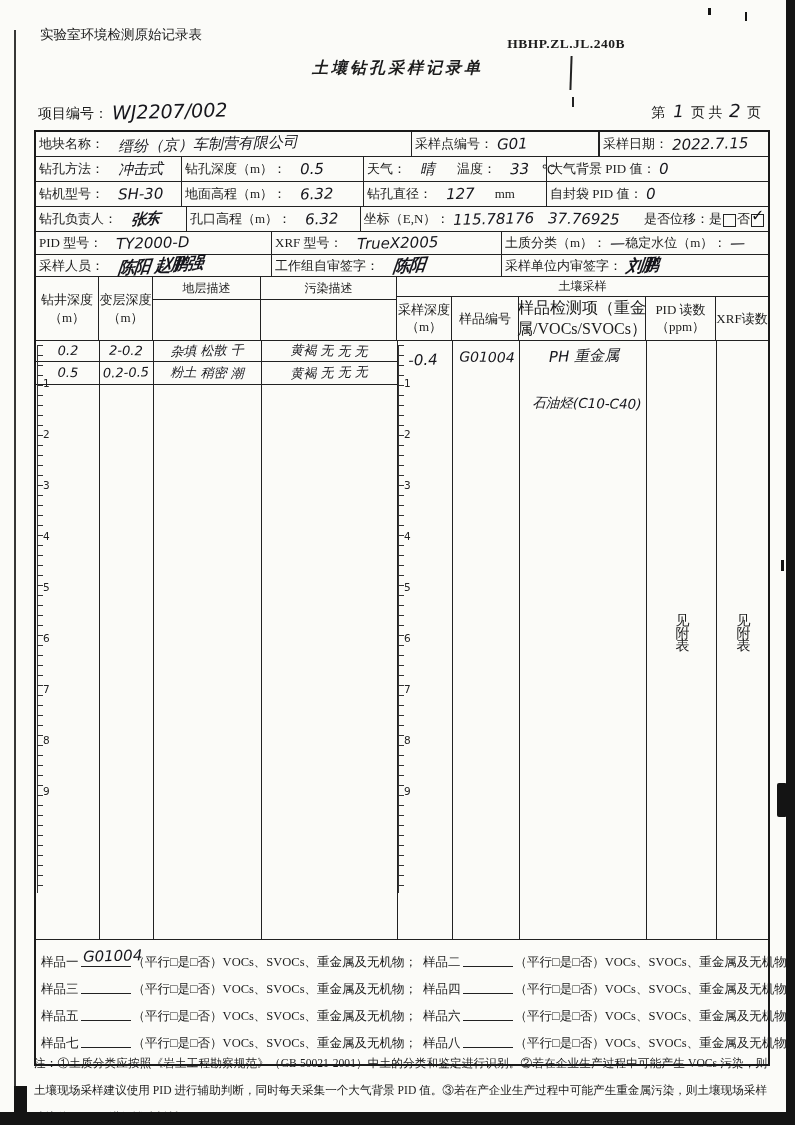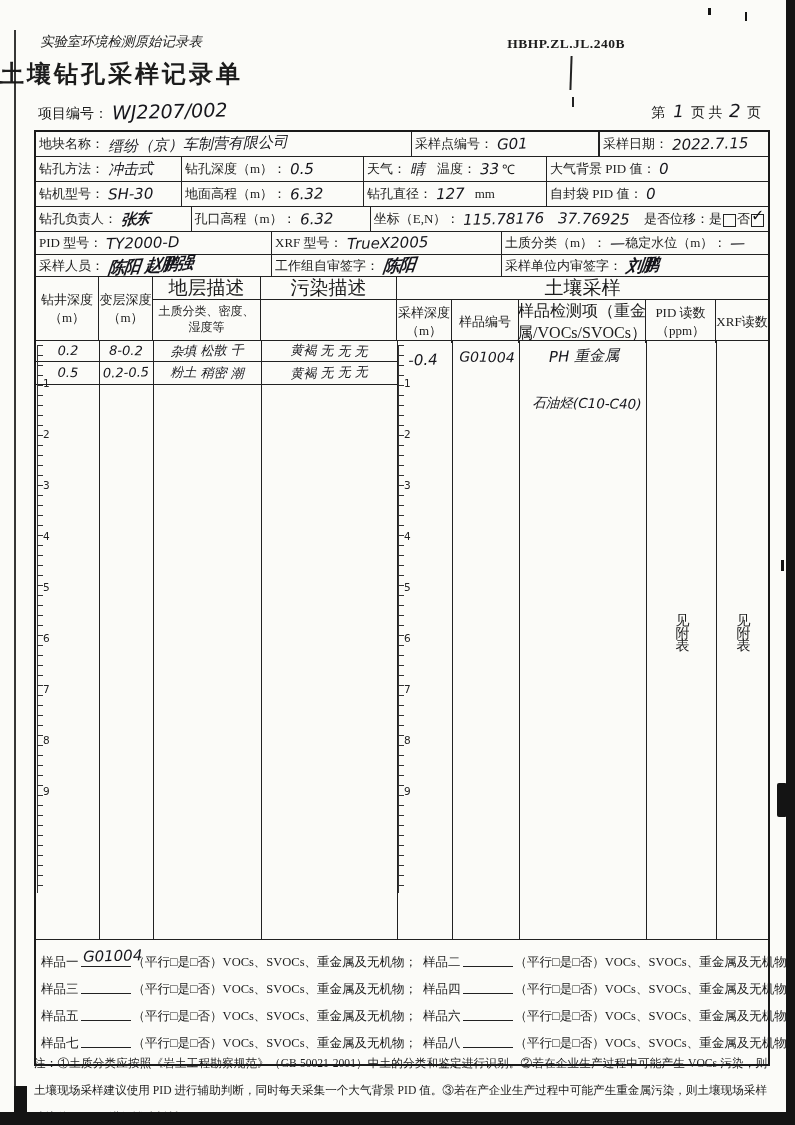--- a/index.html
+++ b/index.html
@@ -2,48 +2,48 @@
 <html><head>
 <meta charset="utf-8">
 <style>
   html,body{margin:0;padding:0;}
   body{width:795px;height:1125px;overflow:hidden;background:#e8e8e4;}
   .page{position:relative;width:795px;height:1125px;background:#fbfbf8;
         font-family:"Liberation Serif",serif;color:#1c1c1c;}
   
   .art{position:absolute;background:#141414;}
   
-  .doc-type{position:absolute;left:40px;top:33px;font-size:13.5px;font-style:italic;}
+  .doc-type{position:absolute;left:40px;top:26px;font-size:13.5px;}
   .form-code{position:absolute;right:170px;top:36px;font-size:13.5px;font-weight:bold;letter-spacing:.5px;}
-  .main-title{position:absolute;left:0;top:58px;width:795px;
-              font-size:24px;font-weight:bold;letter-spacing:3px;}
+  .main-title{position:absolute;left:0;top:58px;width:795px;text-align:center;
+              font-size:16px;font-weight:bold;letter-spacing:3px;font-style:italic;}
   .proj-line{position:absolute;left:38px;top:100px;font-size:14px;}
   .page-ind{position:absolute;right:34px;top:100px;font-size:14px;}
   
   .hw{font-family:"DejaVu Sans",sans-serif;font-style:italic;color:#16161c;
       transform:rotate(-1.5deg);display:inline-block;}
   .hw2{font-family:"DejaVu Sans",sans-serif;font-style:italic;color:#16161c;
       transform:rotate(1deg);display:inline-block;}
   .sig{font-weight:bold;letter-spacing:-1px;transform:rotate(-4deg) skewX(-10deg);}
   
   .sheet{position:absolute;left:34px;top:130px;width:732px;border:2px solid #1a1a1a;background:transparent;}
   .irow{display:flex;border-bottom:1.4px solid #222;font-size:13px;align-items:center;}
   .icell{display:flex;align-items:center;padding:0 3px;height:100%;box-sizing:border-box;white-space:nowrap;overflow:visible;}
-  .bR{border-right:1.2px solid #222;}
+  .bR{border-right:1.2px solid #222;gap:10px;}
   .lab{white-space:nowrap;}
   .val{margin-left:4px;font-size:15px;}
   
   .cb{display:inline-block;width:11px;height:11px;border:1.4px solid #222;position:relative;top:1px;margin:0 1px;}
   .cb .chk{position:absolute;left:-1px;top:-9px;font-size:16px;font-weight:bold;color:#111;
            font-family:"DejaVu Sans",sans-serif;font-style:italic;}
   
   .thead{display:flex;height:63px;border-bottom:1.4px solid #222;text-align:center;}
   .hcell{display:flex;align-items:center;justify-content:center;font-size:13px;box-sizing:border-box;line-height:1.35;}
   .hcol{display:flex;flex-direction:column;box-sizing:border-box;}
-  .glab{height:22px;border-bottom:1.2px solid #222;display:flex;align-items:center;justify-content:center;font-size:19px;}
+  .glab{height:22px;border-bottom:1.2px solid #222;display:flex;align-items:center;justify-content:center;font-size:12px;}
   .slab{flex:1;display:flex;align-items:center;justify-content:center;font-size:12px;line-height:1.3;padding:0 2px;}
   .sub5{display:flex;flex:1;}
   
   .dataarea{position:relative;height:598px;border-bottom:1.6px solid #222;}
   .vline{position:absolute;top:0;bottom:0;width:0;border-left:1.2px solid #222;}
   .hline{position:absolute;left:0;height:0;border-top:1.2px solid #222;}
   .dcell{position:absolute;font-size:13px;text-align:center;}
   .ruler{position:absolute;top:0;width:14px;}
   .ticks{position:absolute;left:0;top:4px;width:5px;height:548px;
          background:repeating-linear-gradient(to bottom,#333 0 1px,transparent 1px 10px);
@@ -151,21 +151,21 @@
         <span class="hw val sig">张东</span>
       </div>
       <div class="icell bR" style="width:182px">
         <span class="lab">孔口高程（m）：</span>
         <span class="hw val">6.32</span>
       </div>
       <div class="icell" style="flex:1">
         <span class="lab">坐标（E,N）：</span>
         <span class="hw val">115.78176</span>
         <span class="hw2 val" style="margin-left:14px">37.76925</span>
-        <span class="lab" style="margin-left:14px">是否位移：</span>
+        <span class="lab" style="margin-left:24px">是否位移：</span>
         <span class="lab">是</span>
         <span class="cb"></span>
         <span class="lab">否</span>
         <span class="cb">
             <span class="chk">✓</span>
           </span>
       </div>
     </div>
 
     <div class="irow" style="height:22px">
@@ -198,21 +198,20 @@
         <span class="lab">采样单位内审签字：</span>
         <span class="hw val sig" style="font-size:17px">刘鹏</span>
       </div>
     </div>
 
     <div class="thead">
       <div class="hcell bR" style="width:63px">钻井深度（m）</div>
       <div class="hcell bR" style="width:54px">变层深度（m）</div>
       <div class="hcol bR" style="width:108px">
         <div class="glab">地层描述</div>
-        <div class="slab">土质分类、密度、湿度等</div>
       </div>
       <div class="hcol bR" style="width:136px">
         <div class="glab">污染描述</div>
       </div>
       <div class="hcol" style="flex:1">
         <div class="glab">土壤采样</div>
         <div class="sub5">
           <div class="hcell bR" style="width:55px;border-left:none">采样深度（m）</div>
           <div class="hcell bR" style="width:67px">样品编号</div>
           <div class="hcell bR" style="width:127px;font-size:16px">样品检测项（重金属/VOCs/SVOCs）</div>
@@ -230,21 +229,21 @@
       <div class="vline" style="left:361px"></div>
       <div class="vline" style="left:416px"></div>
       <div class="vline" style="left:483px"></div>
       <div class="vline" style="left:610px"></div>
       <div class="vline" style="left:680px"></div>
 
       <div class="hline" style="top:20px;width:361px"></div>
       <div class="hline" style="top:43px;width:361px"></div>
 
       <div class="dcell hw" style="left:4px;top:2px;width:56px">0.2</div>
-      <div class="dcell hw2" style="left:66px;top:2px;width:48px">8-0.2</div>
+      <div class="dcell hw2" style="left:66px;top:2px;width:48px">2-0.2</div>
       <div class="dcell hw" style="left:120px;top:1px;width:102px;white-space:nowrap">杂填 松散 干</div>
       <div class="dcell hw2" style="left:228px;top:1px;width:130px;white-space:nowrap">黄褐 无 无 无</div>
 
       <div class="dcell hw2" style="left:4px;top:24px;width:56px">0.5</div>
       <div class="dcell hw" style="left:66px;top:24px;width:48px">0.2-0.5</div>
       <div class="dcell hw2" style="left:120px;top:23px;width:102px;white-space:nowrap">粉土 稍密 潮</div>
       <div class="dcell hw" style="left:228px;top:23px;width:130px;white-space:nowrap">黄褐 无 无 无</div>
 
       <div class="dcell hw" style="left:360px;top:10px;width:54px;font-size:15px">-0.4</div>
       <div class="dcell hw2" style="left:420px;top:8px;width:62px;font-size:14px">G01004</div>

